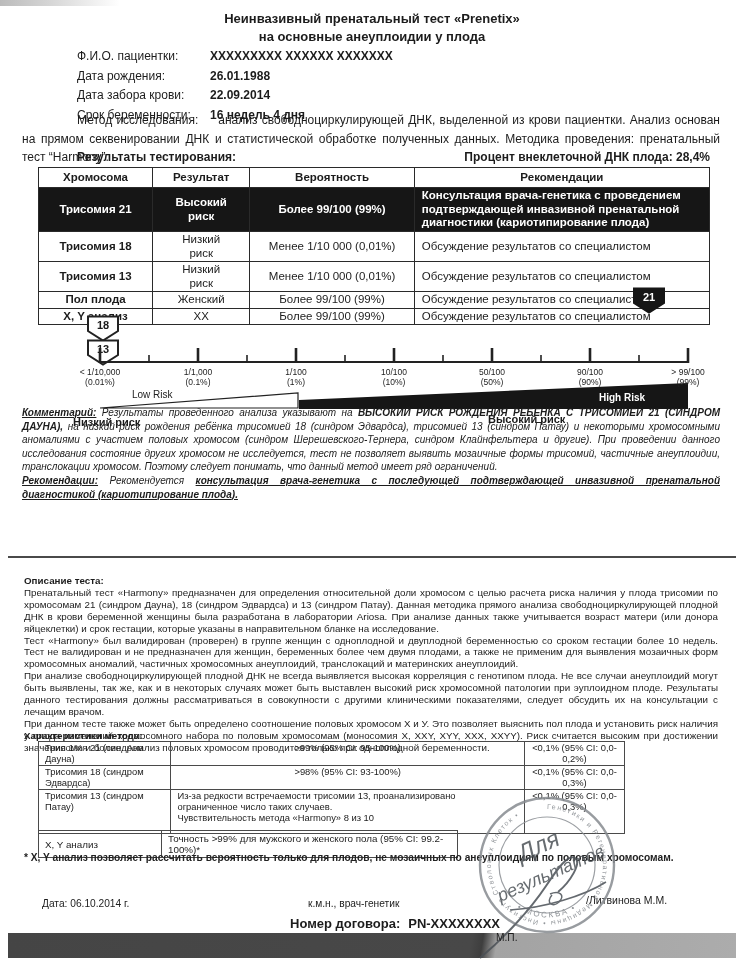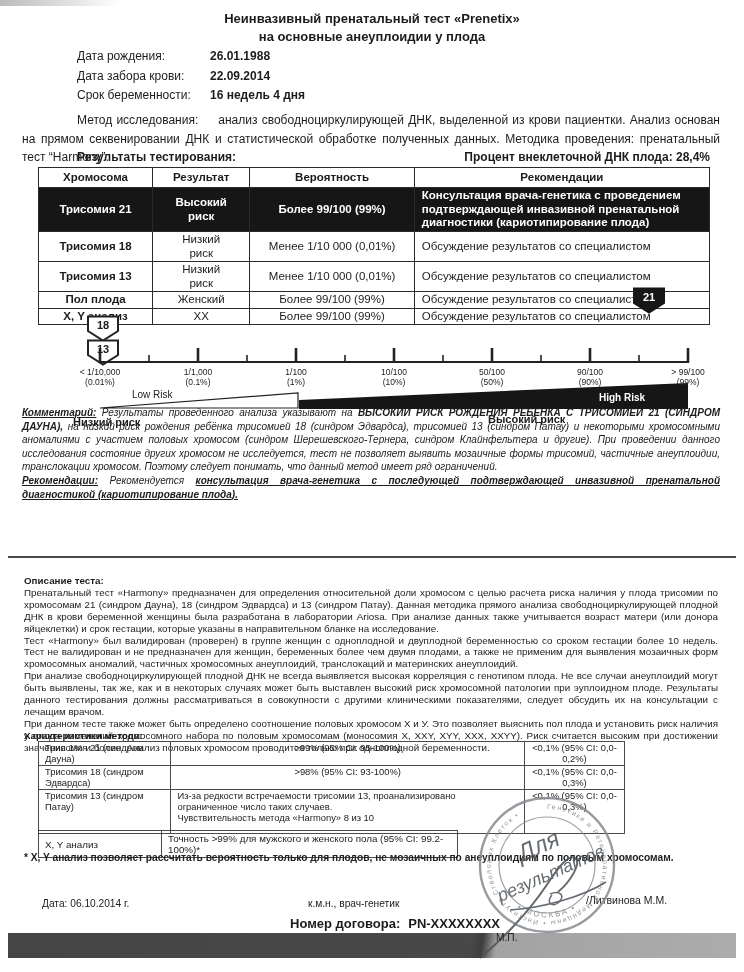--- a/index.html
+++ b/index.html
@@ -84,20 +84,21 @@
 <body>
 
 <div class="abs smudge"></div>
 
 <div class="abs title">
   <div>Неинвазивный пренатальный тест «Prenetix»</div>
   <div>на основные анеуплоидии у плода</div>
 </div>
 
 <div class="abs fields">
+  <div><span class="lbl">Ф.И.О. пациентки:</span><span class="val">ХХХХХХХХХ ХХХХХХ ХХХХХХХ</span></div>
   <div><span class="lbl">Дата рождения:</span><span class="val">26.01.1988</span></div>
   <div><span class="lbl">Дата забора крови:</span><span class="val">22.09.2014</span></div>
   <div><span class="lbl">Срок беременности:</span><span class="val">16 недель 4 дня</span></div>
 </div>
 
 <div class="abs method">
   <span class="mlbl">Метод исследования:</span><span>анализ свободноциркулирующей ДНК, выделенной из крови пациентки. Анализ основан на прямом секвенировании ДНК и статистической обработке полученных данных. Методика проведения: пренатальный тест “Harmony”.</span>
 </div>
 
 <div class="abs res-head">Результаты тестирования:</div>

